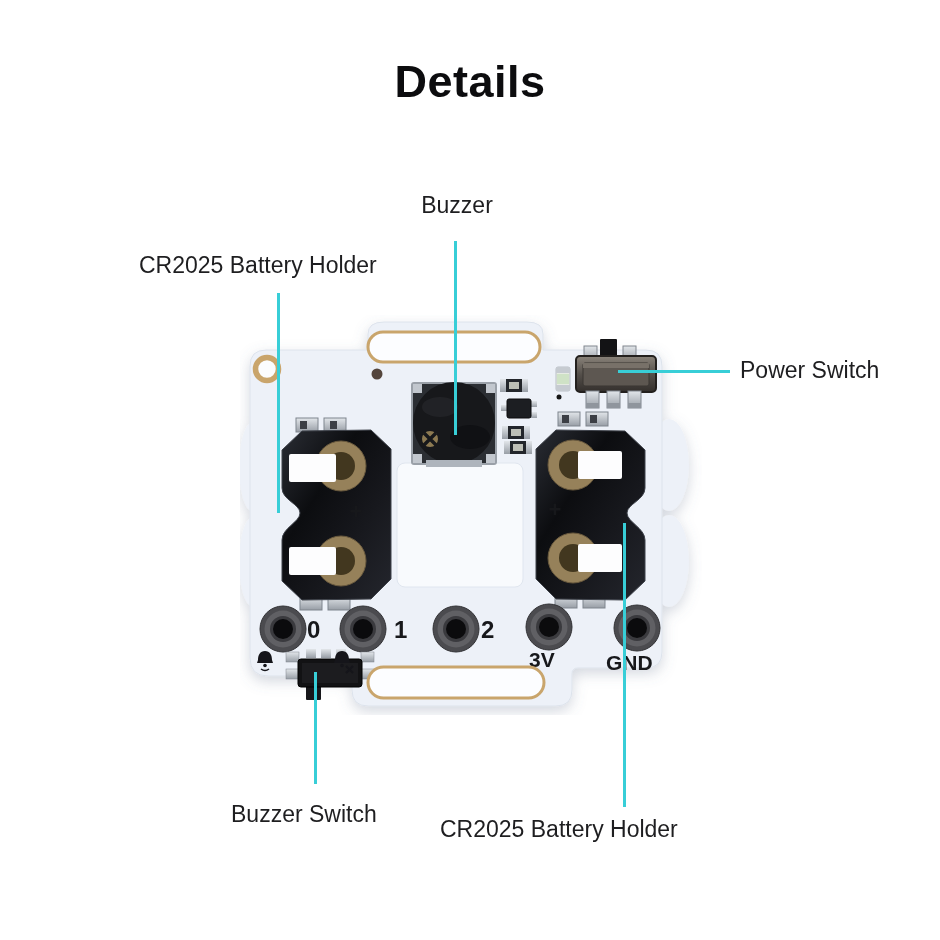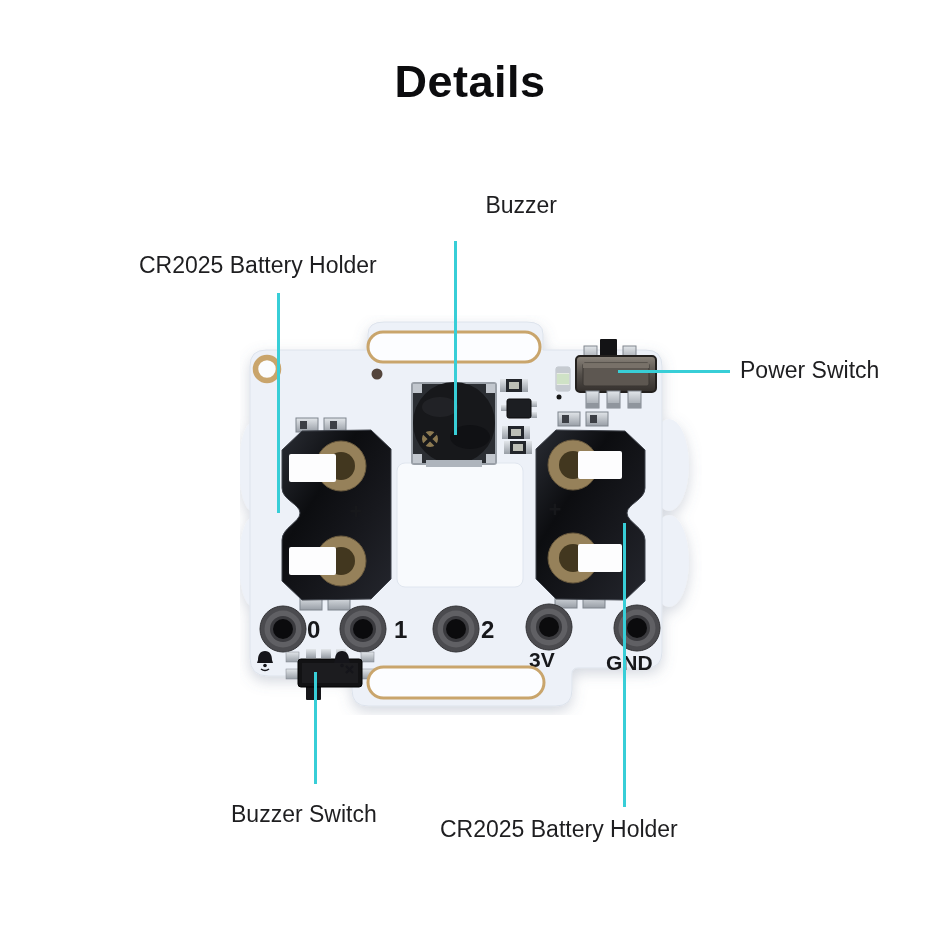--- a/index.html
+++ b/index.html
@@ -15,21 +15,21 @@
   .board-svg{position:absolute;left:240px;top:315px;z-index:1;}
   svg text{font-family:"Liberation Sans",sans-serif;font-weight:bold;fill:#17181b;}
 </style>
 </head>
 <body>
 
 <div class="canvas">
 
   <div class="page-title">Details</div>
 
-  <div class="callout-label" style="left:357px;top:192px;width:200px;">Buzzer</div>
+  <div class="callout-label" style="left:357px;top:192px;width:200px;text-align:center;">Buzzer</div>
   <div class="callout-label" style="left:139px;top:252px;">CR2025 Battery Holder</div>
   <div class="callout-label" style="left:740px;top:357px;">Power Switch</div>
   <div class="callout-label" style="left:231px;top:801px;">Buzzer Switch</div>
   <div class="callout-label" style="left:440px;top:816px;">CR2025 Battery Holder</div>
 
   <div class="leader v" style="left:454px;top:241px;height:194px;"></div>
   <div class="leader v" style="left:277px;top:293px;height:220px;"></div>
   <div class="leader h" style="left:618px;top:370px;width:112px;"></div>
   <div class="leader v" style="left:314px;top:672px;height:112px;"></div>
   <div class="leader v" style="left:623px;top:523px;height:284px;"></div>

